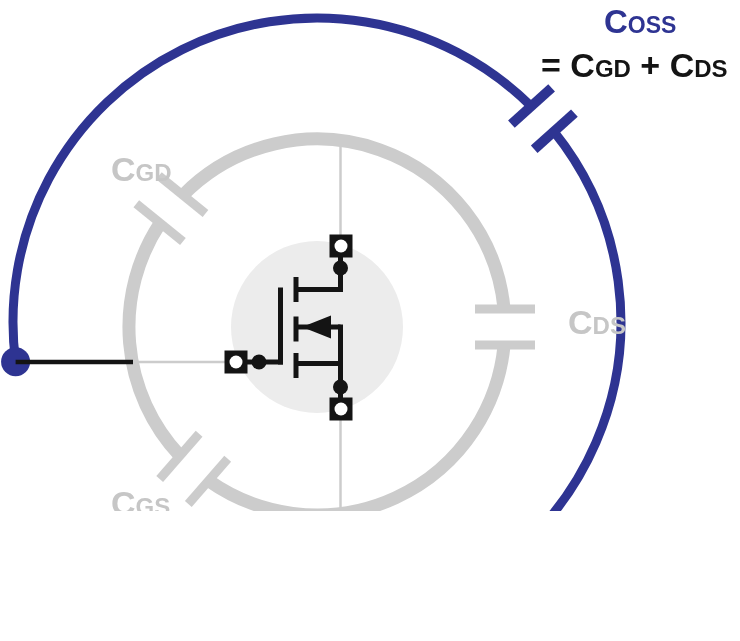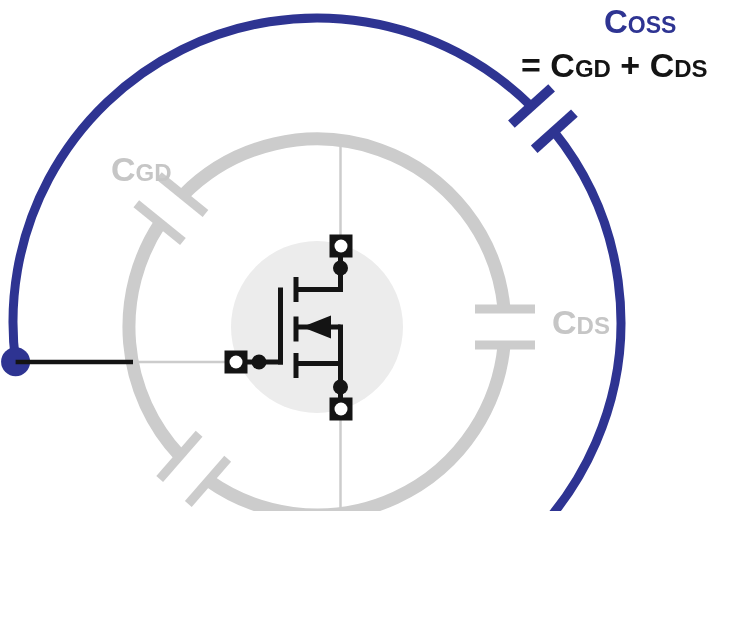--- a/index.html
+++ b/index.html
@@ -23,24 +23,24 @@
     font-weight:bold;
     line-height:1;
     white-space:nowrap;
     letter-spacing:0px;
   }
   .lbl .main{font-size:34px;}
   .lbl .sub{font-size:24px;}
   .lbl-coss{left:604px;top:5px;color:var(--coss-blue);}
   .lbl-coss .main{font-size:33px;}
   .lbl-coss .sub{font-size:23px;}
-  .lbl-eq{left:521px;top:48px;color:var(--wire-black);text-align:center;}
+  .lbl-eq{left:541px;top:48px;color:var(--wire-black);text-align:center;}
   .lbl-gray{color:var(--label-gray);}
   .lbl-cgd{left:83px;top:152px;margin-left:28px;}
-  .lbl-cds{left:552px;top:305px;text-align:right;}
+  .lbl-cds{left:568px;top:305px;text-align:right;}
   .lbl-cgs{left:111px;top:486px;}
 </style>
 </head>
 <body>
 
 <div class="stage">
 
   <svg width="740" height="641" viewBox="0 0 740 641" aria-hidden="true">
 
     <circle cx="317" cy="327" r="86" fill="var(--disc-gray, #ececec)"></circle>
@@ -127,14 +127,15 @@
   </svg>
 
   <div class="lbl lbl-coss"><span class="main">C</span><span class="sub">OSS</span></div>
 
   <div class="lbl lbl-eq"><span class="main">= </span><span class="main">C</span><span class="sub">GD</span><span class="main"> + </span><span class="main">C</span><span class="sub">DS</span></div>
 
   <div class="lbl lbl-gray lbl-cgd"><span class="main">C</span><span class="sub">GD</span></div>
 
   <div class="lbl lbl-gray lbl-cds"><span class="main">C</span><span class="sub">DS</span></div>
 
+  <div class="lbl lbl-gray lbl-cgs"><span class="main">C</span><span class="sub">GS</span></div>
 
 </div>
 
 </body></html>

